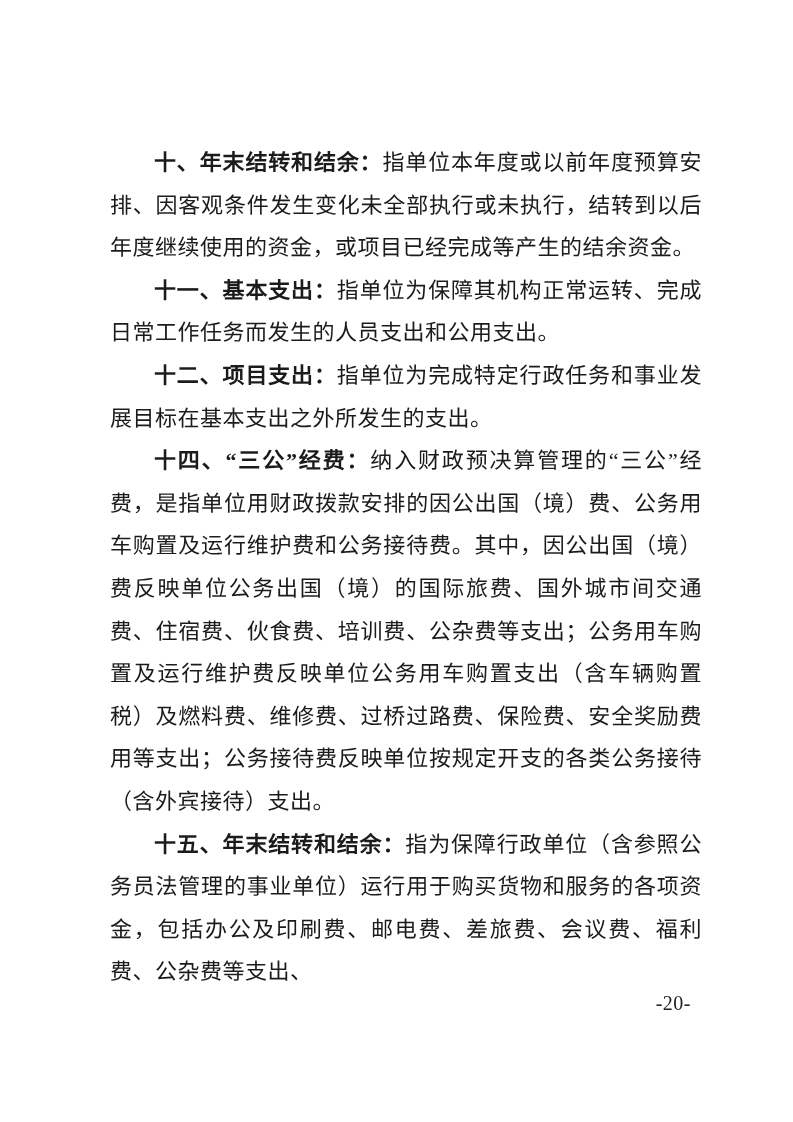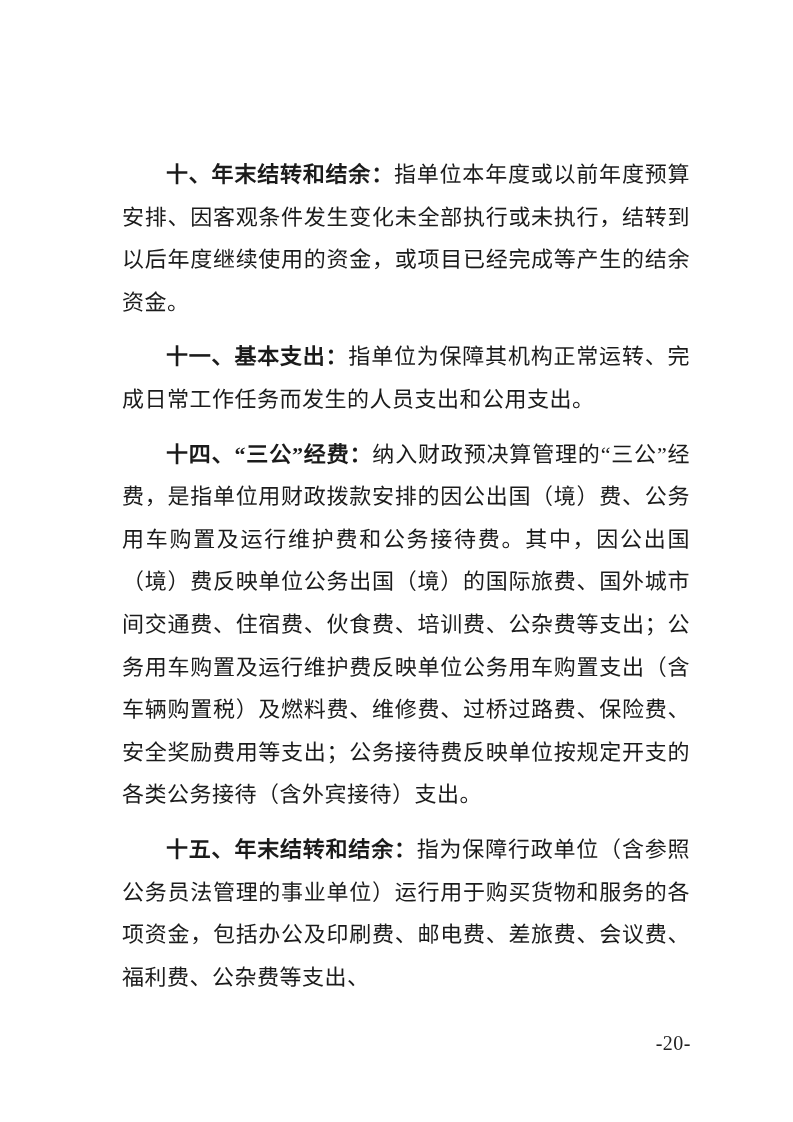--- a/index.html
+++ b/index.html
@@ -21,41 +21,41 @@
       left: 110px;
       top: 142px;
       width: 592px;
       font-size: 22px;
       line-height: 42.6px;
       text-align: justify;
       text-justify: inter-character;
       letter-spacing: 0.5px;
     }
     .content p {
-      margin: 12px;
+      margin: 0;
       padding: 0;
       text-indent: 2em;
     }
     .term {
       font-weight: 700;
     }
     .page-number {
       position: absolute;
       top: 992px;
       right: 102px;
       font-size: 20px;
       letter-spacing: 0.5px;
       color: #222222;
-      margin-top: 40px;
     }
   </style>
 </head>
 <body>
 
 <div class="page">
   <div class="content">
     <p><span class="term">十、年末结转和结余：</span><span>指单位本年度或以前年度预算安排、因客观条件发生变化未全部执行或未执行，结转到以后年度继续使用的资金，或项目已经完成等产生的结余资金。</span></p>
     <p><span class="term">十一、基本支出：</span><span>指单位为保障其机构正常运转、完成日常工作任务而发生的人员支出和公用支出。</span></p>
+    <p><span class="term">十二、项目支出：</span><span>指单位为完成特定行政任务和事业发展目标在基本支出之外所发生的支出。</span></p>
     <p><span class="term">十四、“三公”经费：</span><span>纳入财政预决算管理的“三公”经费，是指单位用财政拨款安排的因公出国（境）费、公务用车购置及运行维护费和公务接待费。其中，因公出国（境）费反映单位公务出国（境）的国际旅费、国外城市间交通费、住宿费、伙食费、培训费、公杂费等支出；公务用车购置及运行维护费反映单位公务用车购置支出（含车辆购置税）及燃料费、维修费、过桥过路费、保险费、安全奖励费用等支出；公务接待费反映单位按规定开支的各类公务接待（含外宾接待）支出。</span></p>
     <p><span class="term">十五、年末结转和结余：</span><span>指为保障行政单位（含参照公务员法管理的事业单位）运行用于购买货物和服务的各项资金，包括办公及印刷费、邮电费、差旅费、会议费、福利费、公杂费等支出、</span></p>
   </div>
   <div class="page-number">-20-</div>
 </div>
 
 </body></html>

